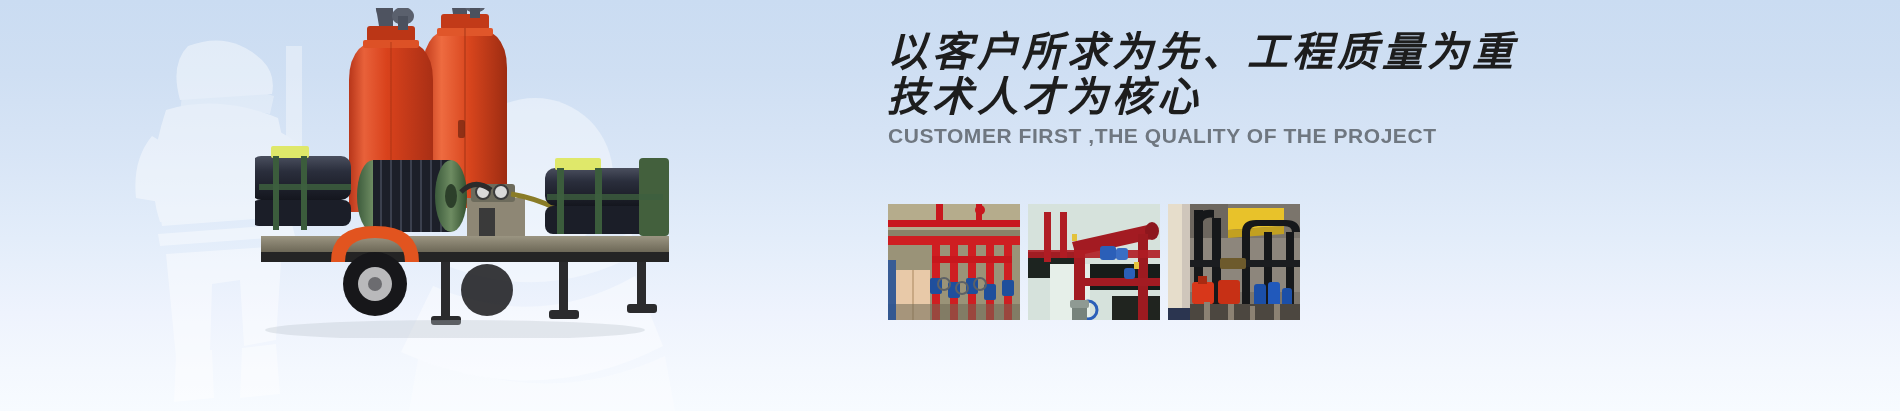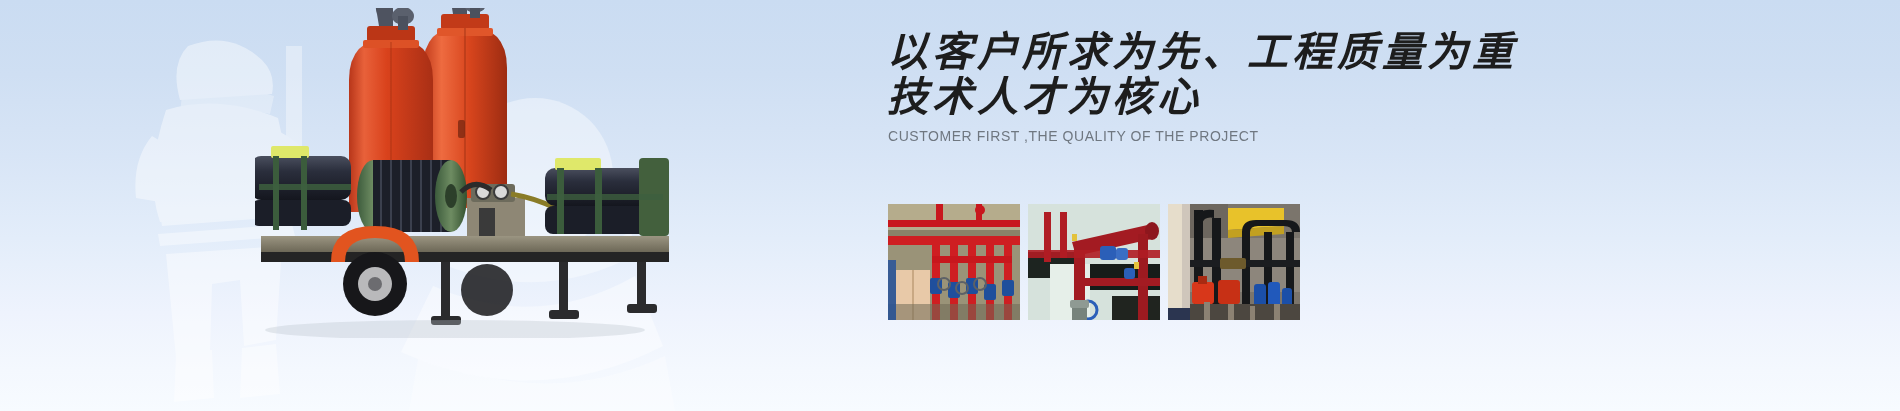--- a/index.html
+++ b/index.html
@@ -66,22 +66,22 @@
     line-height:50px;
     white-space:nowrap;
   }
   .headline.line1{position:absolute;left:-1px;top:27px;}
   .headline.line2{position:absolute;left:-1px;top:72px;}
 
   .subline{
     position:absolute;
     margin:0;
     color:#6f7780;
-    font-size:14px;
-    font-weight:400;
+    font-size:21px;
+    font-weight:700;
     letter-spacing:.55px;
     line-height:20px;
     white-space:nowrap;
     font-family:"Liberation Sans","DejaVu Sans",sans-serif;
   }
   .subline.en1{left:0;top:126px;}
   .subline.en2{left:0;top:145px;}
 
   
   .thumbs{

